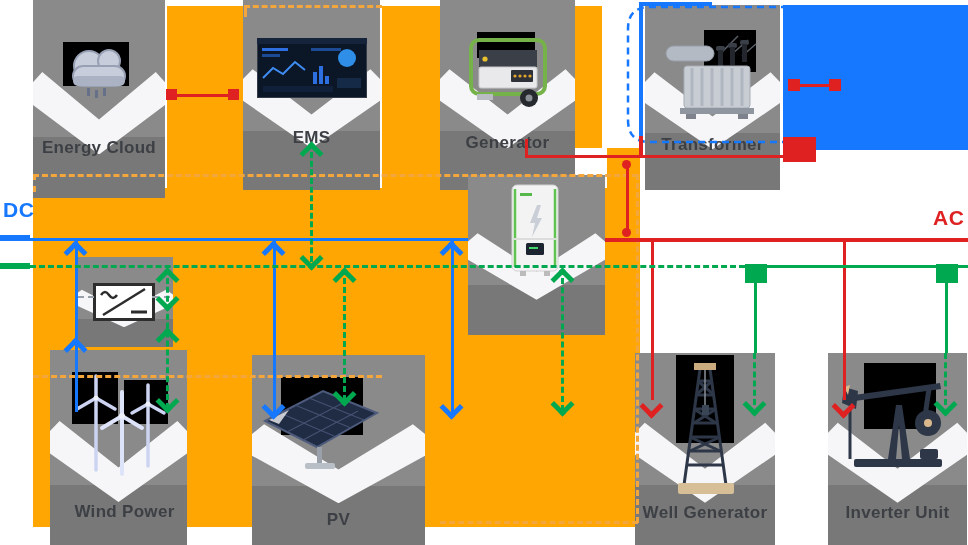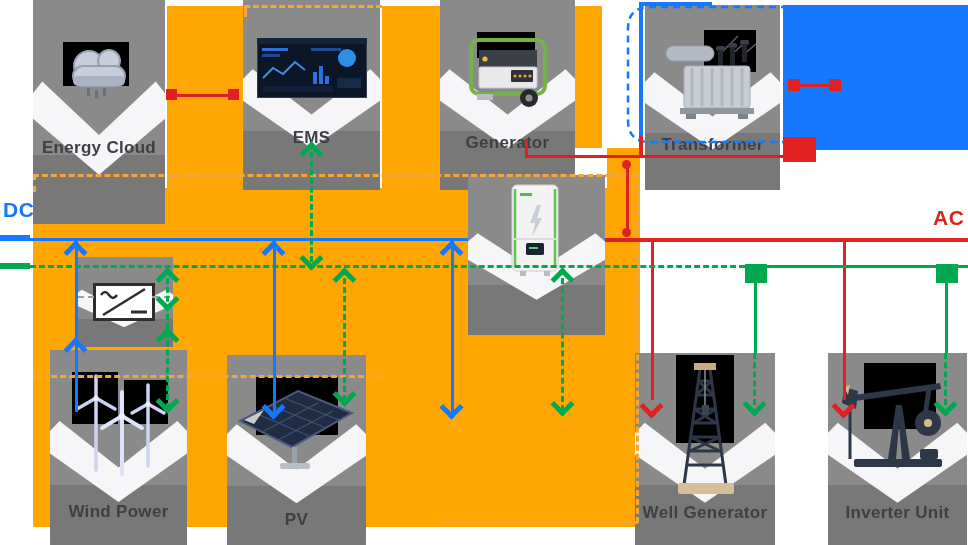--- a/index.html
+++ b/index.html
@@ -43,21 +43,21 @@
 <div id="canvas">
 
   <div class="zone" style="left:33px;top:188px;width:607px;height:339px;"></div>
   <div class="zone" style="left:167px;top:6px;width:76px;height:182px;"></div>
   <div class="zone" style="left:382px;top:6px;width:60px;height:182px;"></div>
   <div class="zone" style="left:566px;top:6px;width:36px;height:142px;"></div>
   <div class="zone" style="left:607px;top:148px;width:33px;height:40px;"></div>
 
   <div class="panel" style="left:783px;top:5px;width:185px;height:145px;"></div>
 
-  <div class="tile" style="left:33px;top:0;width:132px;height:224px;">
+  <div class="tile" style="left:33px;top:0;width:132px;height:198px;">
     <div class="base"></div>
     <div class="plat"></div>
     <svg style="left:20px;top:30px;" width="95" height="85" viewBox="0 0 95 85">
       <rect x="10" y="12" width="66" height="44" fill="#000"></rect>
       <g stroke="#98a1b4" stroke-width="2" fill="#c7cdda">
         <circle cx="36" cy="36" r="15"></circle>
           <circle cx="56" cy="31" r="11"></circle>
         <rect x="20" y="36" width="52" height="20" rx="10"></rect>
       </g>
       <rect x="20" y="46" width="52" height="10" rx="5" fill="#aab2c4"></rect>
@@ -189,24 +189,24 @@
           <path d="M88,46 L88,27 M88,46 L104,55 M88,46 L72,55"></path>
       </g>
       <g stroke="#dde3f8" stroke-width="4" stroke-linecap="round" fill="none">
         <path d="M62,58 V116"></path>
           <path d="M62,58 L62,34 M62,58 L82,70 M62,58 L42,70"></path>
       </g>
       <circle cx="36" cy="40" r="2.5" fill="#eef1fb"></circle>
         <circle cx="88" cy="46" r="2.5" fill="#eef1fb"></circle>
         <circle cx="62" cy="58" r="3" fill="#eef1fb"></circle>
     </svg>
-    <div class="lbl" style="top:152px;">Wind Power</div>
-  </div>
-
-  <div class="tile" style="left:227px;top:355px;width:139px;height:190px;">
+    <div class="lbl" style="top:152px;padding-left:6px;">Wind Power</div>
+  </div>
+
+  <div class="tile" style="left:252px;top:355px;width:139px;height:190px;padding-left:34px;">
     <div class="base"></div>
     <div class="plat"></div>
     <svg style="left:7px;top:22px;" width="125" height="100" viewBox="0 0 125 100">
       <rect x="22" y="0" width="82" height="58" fill="#000"></rect>
       <polygon points="6,44 64,14 118,36 58,70" fill="#202b44" stroke="#4d5b7c" stroke-width="2"></polygon>
       <g stroke="#445170" stroke-width="1.2">
         <path d="M21,36 L75,59 M36,28 L92,51 M50,21 L105,43 M28,55 L84,26 M44,63 L99,34"></path>
       </g>
       <polygon points="10,43 30,33 20,47" fill="#ffffff" opacity="0.75"></polygon>
       <rect x="58" y="70" width="5" height="16" fill="#9aa1ab"></rect>

